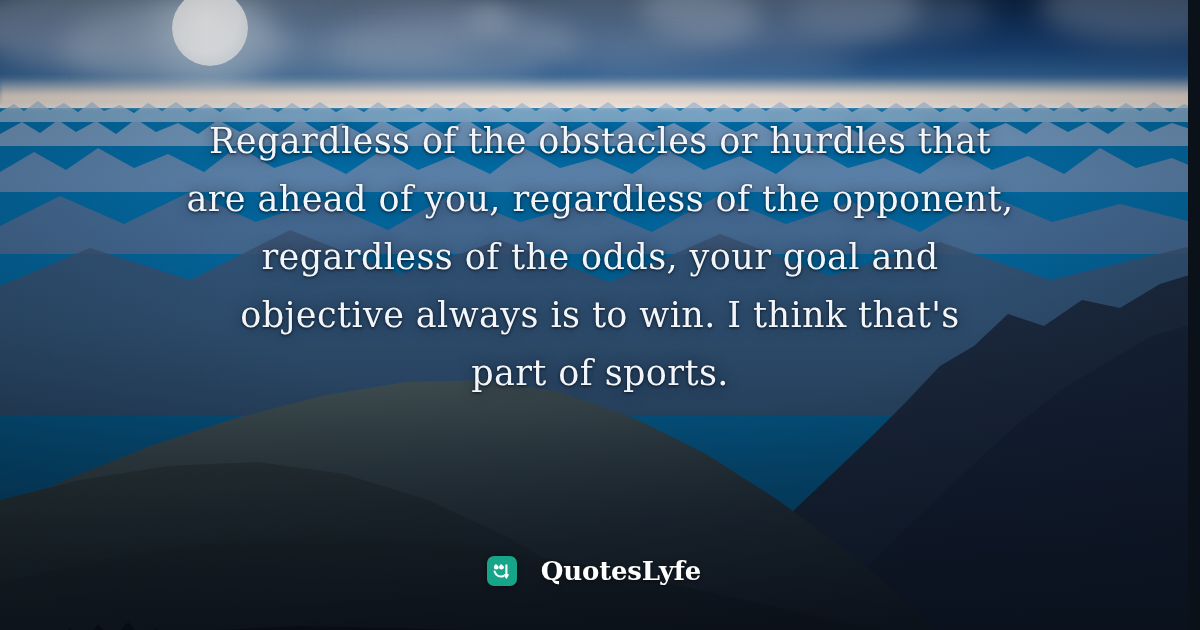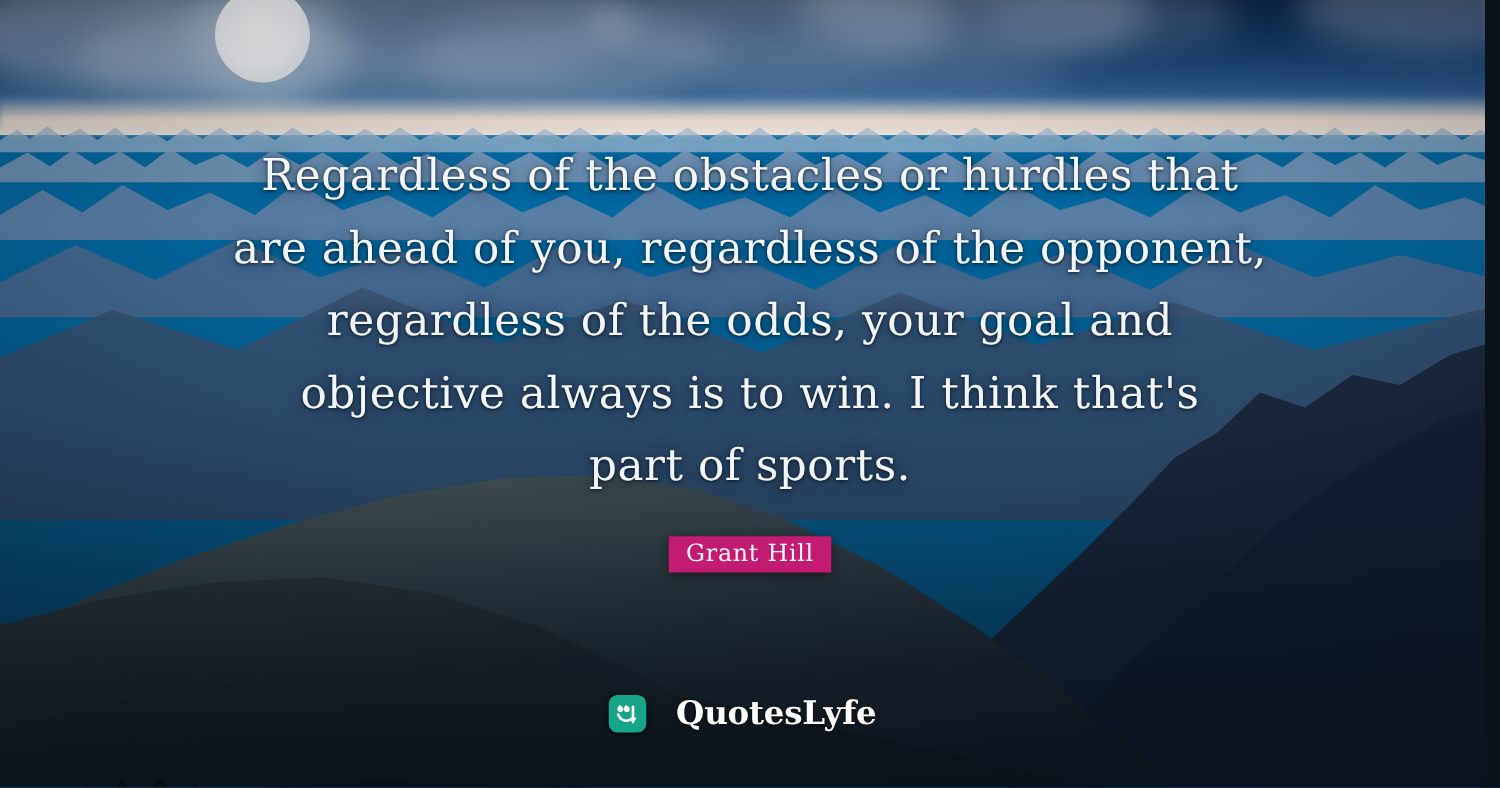--- a/index.html
+++ b/index.html
@@ -284,21 +284,20 @@
 
   <div class="vignette"></div>
 
   <div class="content">
     <div class="quote-text">Regardless of the obstacles or hurdles that
 are ahead of you, regardless of the opponent,
 regardless of the odds, your goal and
 objective always is to win. I think that's
 part of sports.</div>
 
-    <div class="author-badge">Grant Hill</div>
   </div>
 
   <div class="logo">
     <div class="logo-mark">
       <svg width="22" height="22" viewBox="0 0 22 22" aria-hidden="true">
 
         <path fill="#ffffff" d="M5.2,5.0 c1.5,0 2.5,1.0 2.5,2.3 c0,1.3 -1.0,2.3 -2.4,2.3 c-1.4,0 -2.4,-1.0 -2.4,-2.3 c0,-0.5 0.1,-0.9 0.3,-1.3 L4.4,4.2 L5.9,4.2 Z"></path>
         <path fill="#ffffff" d="M10.4,5.0 c1.5,0 2.5,1.0 2.5,2.3 c0,1.3 -1.0,2.3 -2.4,2.3 c-1.4,0 -2.4,-1.0 -2.4,-2.3 c0,-0.5 0.1,-0.9 0.3,-1.3 L9.6,4.2 L11.1,4.2 Z"></path>
 
         <path fill="none" stroke="#ffffff" stroke-width="2.1" stroke-linecap="round" d="M3.6,11.6 C5.0,15.6 8.6,17.4 12.6,16.0"></path>

